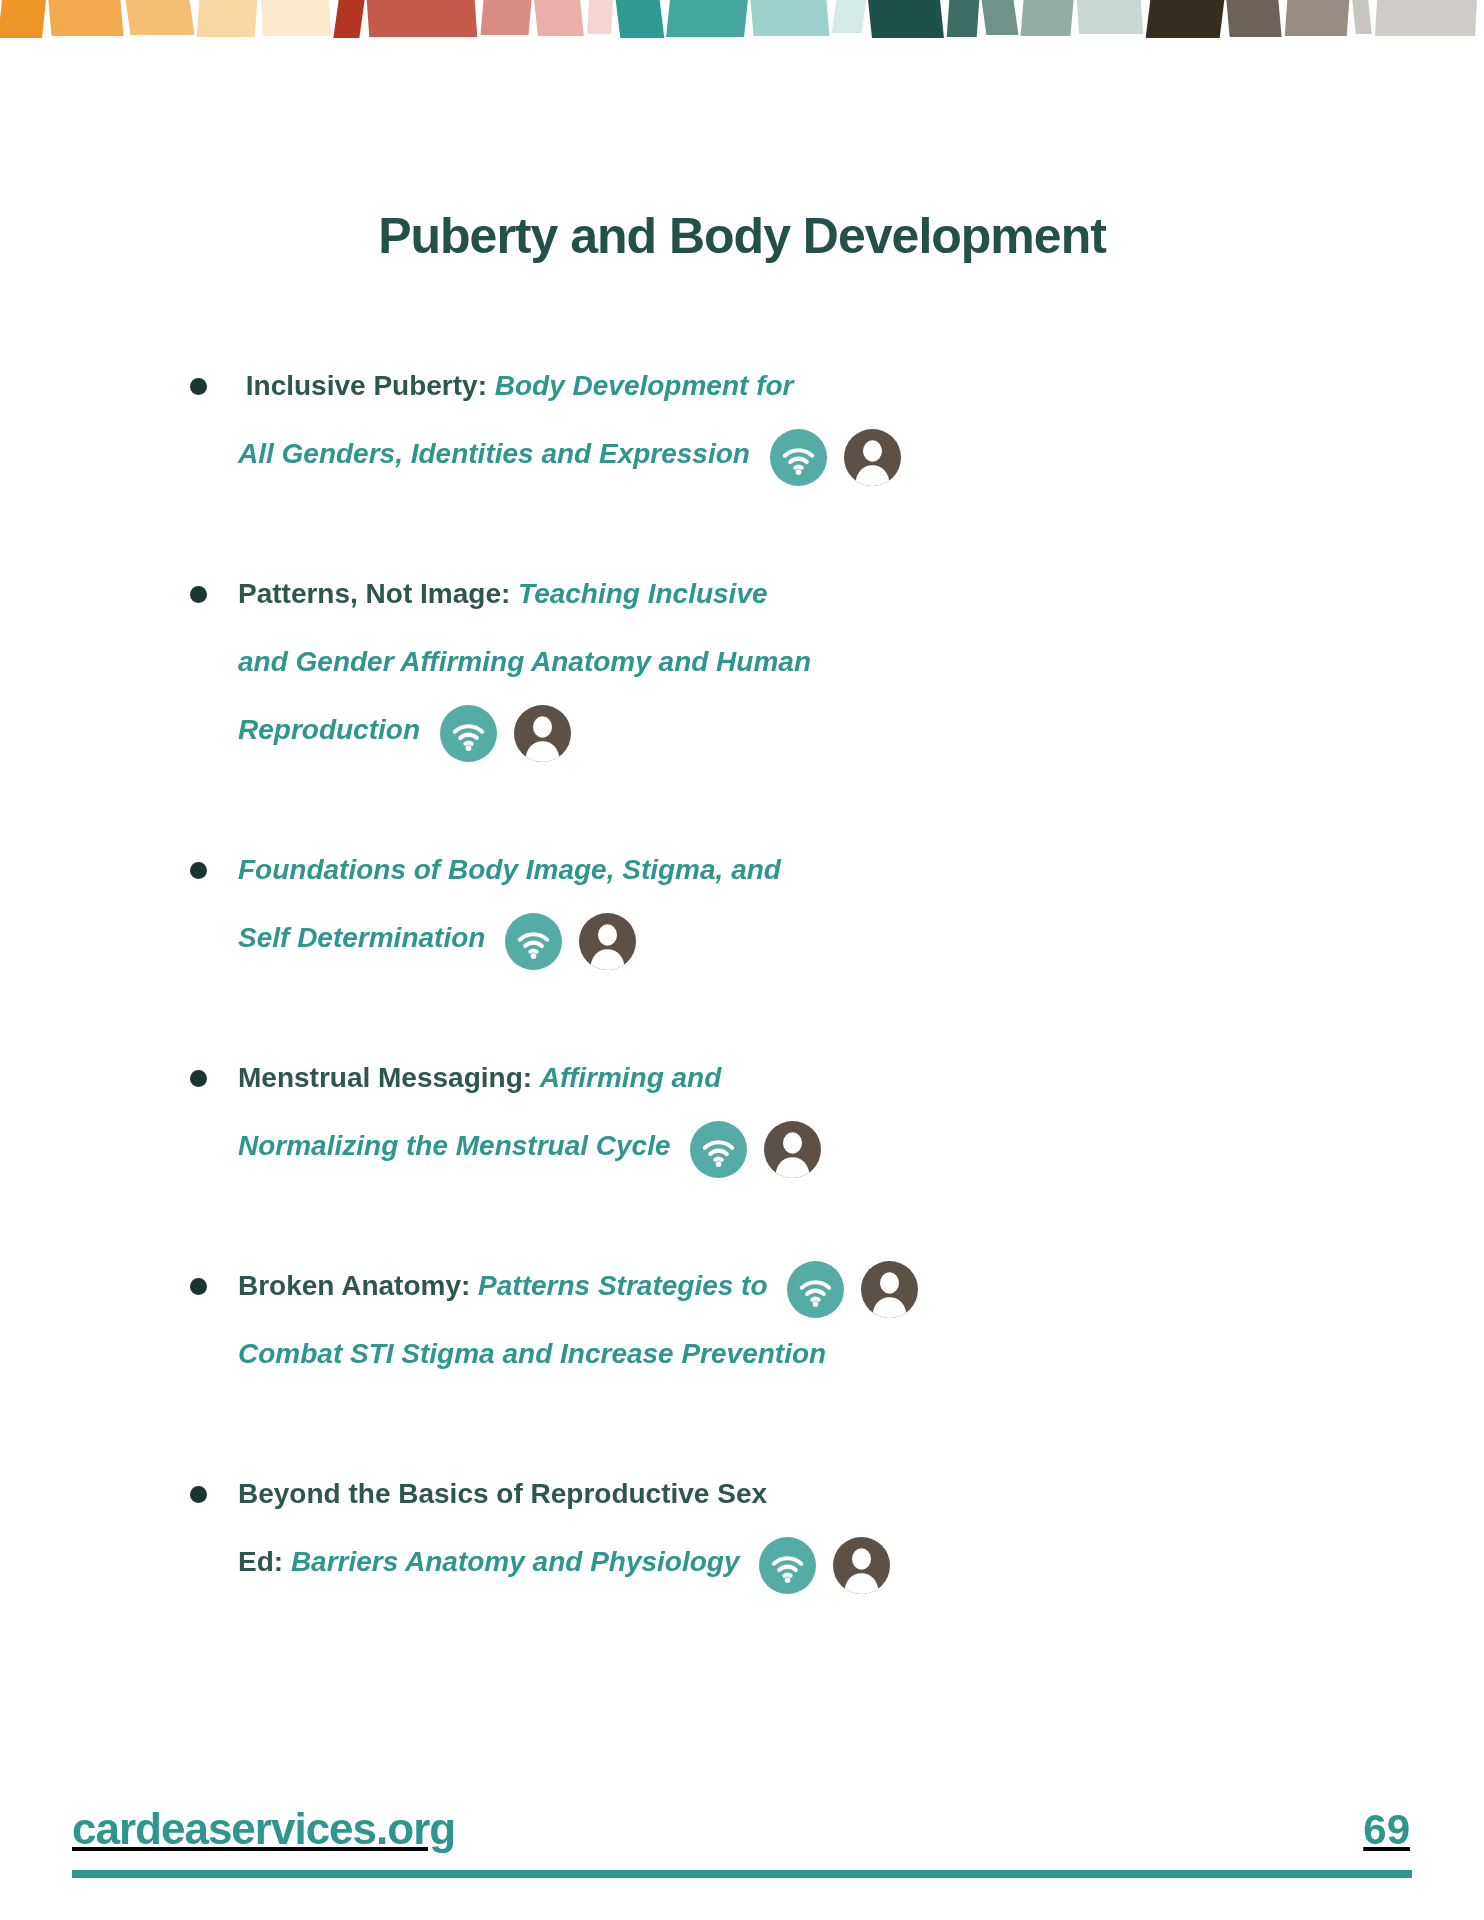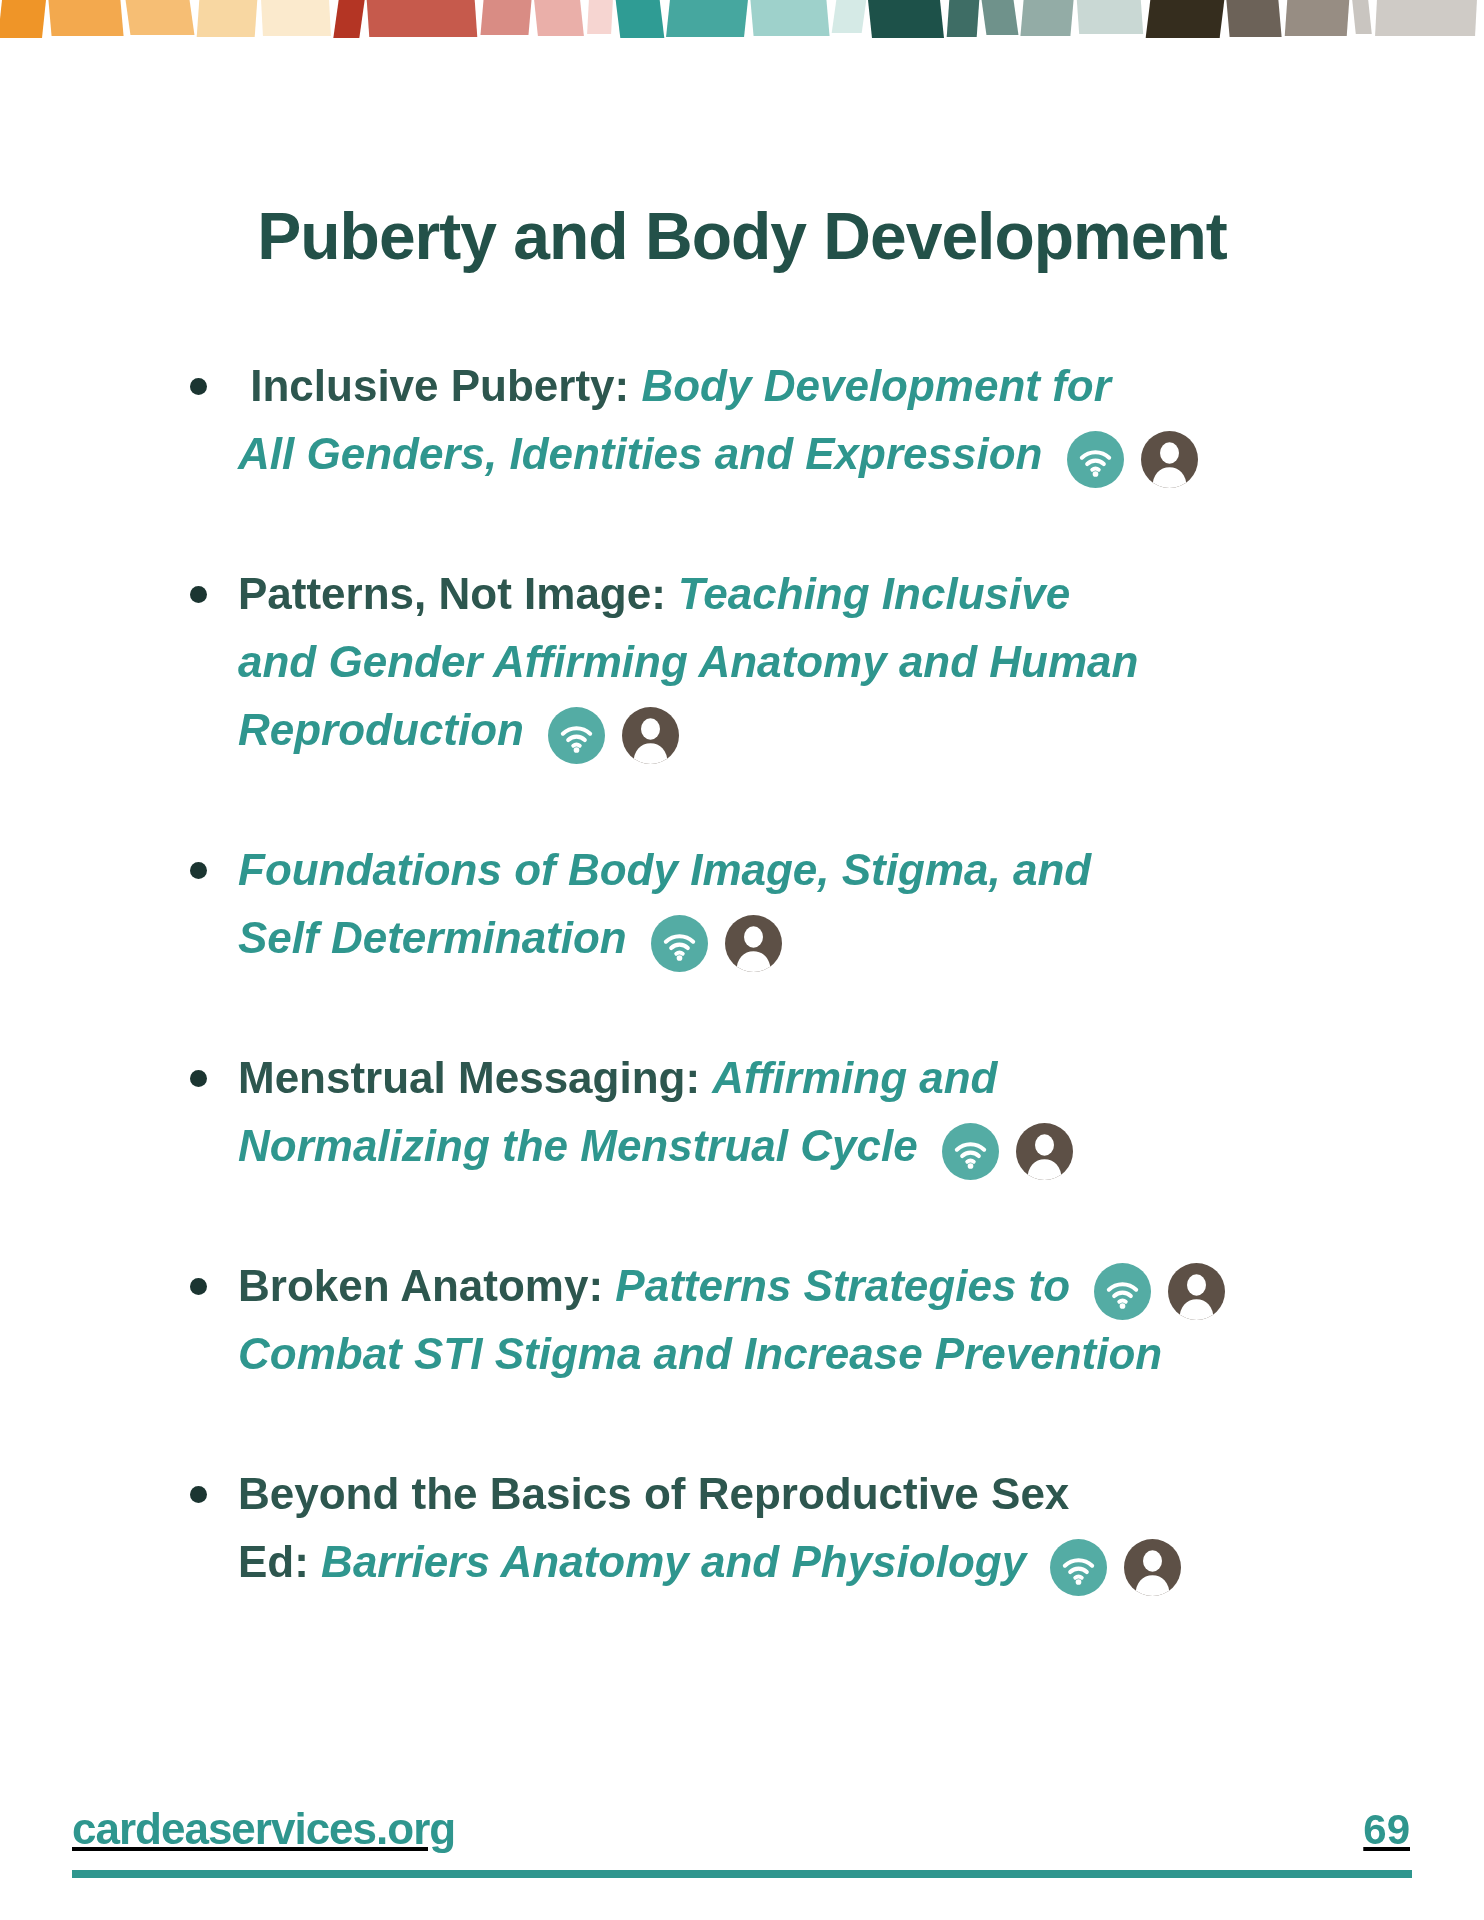--- a/index.html
+++ b/index.html
@@ -28,37 +28,37 @@
     height:42px;
     width:100%;
     overflow:hidden;
     background:#ffffff;
   }
   .top-band .stripe{flex:0 0 auto;}
   
   h1.slide-title{
     margin:152px 40px 0 40px;
     text-align:center;
-    font-size:66px;
+    font-size:50px;
     line-height:84px;
     font-weight:700;
     letter-spacing:-1px;
     color:var(--title-color);
   }
   
   ul.topic-list{
     list-style:none;
     margin:74px 70px 0 190px;
     padding:0;
   }
   ul.topic-list li{
     position:relative;
     padding-left:48px;
     margin-bottom:72px;
-    font-size:44px;
+    font-size:28px;
     line-height:68px;
     max-width:1190px;
   }
   ul.topic-list li .dot{
     position:absolute;
     left:0;
     top:26px;
     width:17px;
     height:17px;
     border-radius:50%;

